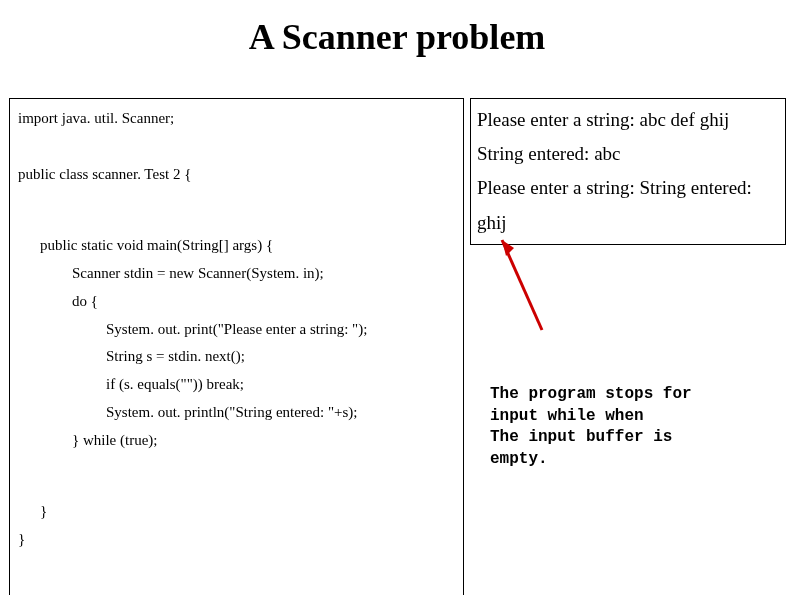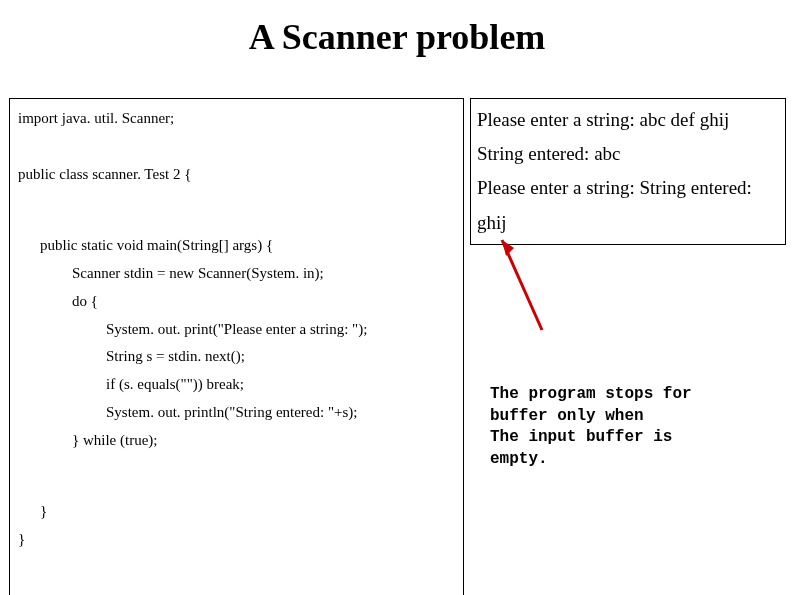--- a/index.html
+++ b/index.html
@@ -93,16 +93,16 @@
   <div>Please enter a string: String entered: ghij</div>
 </div>
 
 <svg class="arrow" viewBox="0 0 60 110">
   <line x1="50" y1="100" x2="10" y2="10" stroke="#cc0000" stroke-width="3"></line>
   <polygon points="10,10 22,18 14,26" fill="#cc0000"></polygon>
 </svg>
 
 <div class="annotation">
   <div>The program stops for</div>
-  <div>buffer only when</div>
+  <div>input while when</div>
   <div>The input buffer is</div>
   <div>empty.</div>
 </div>
 
 </body></html>

